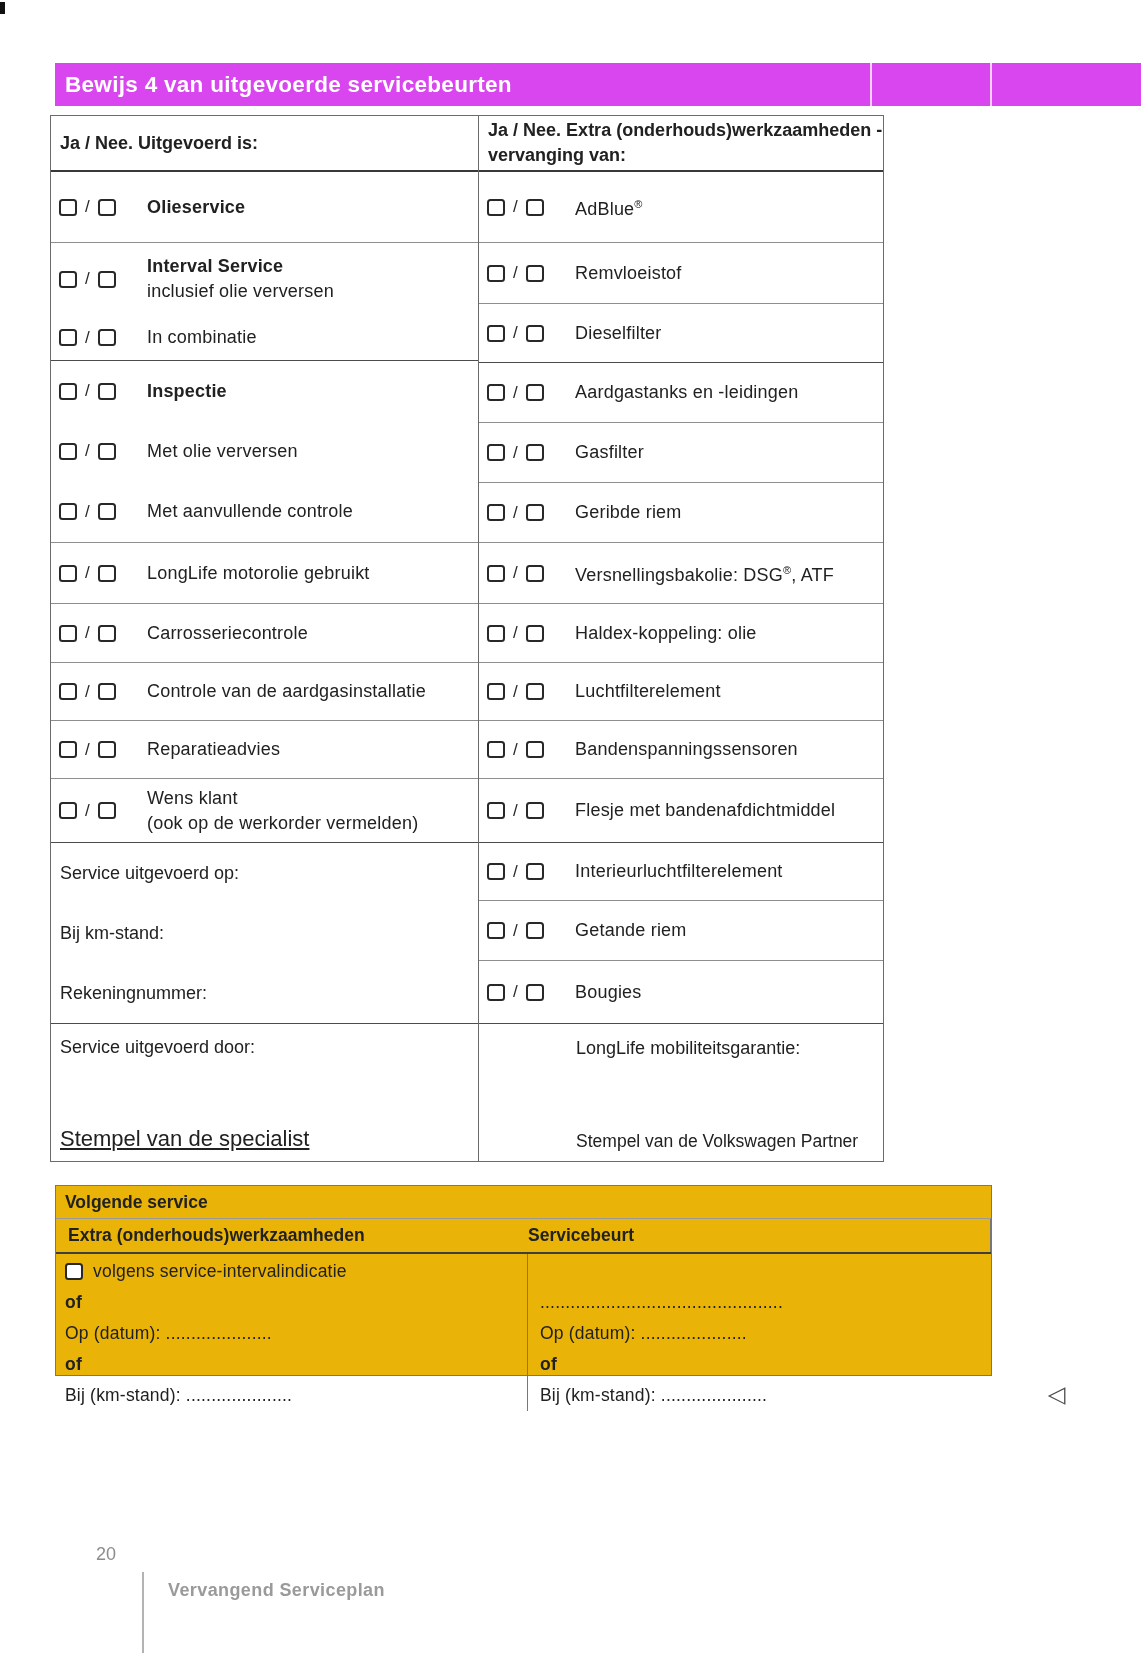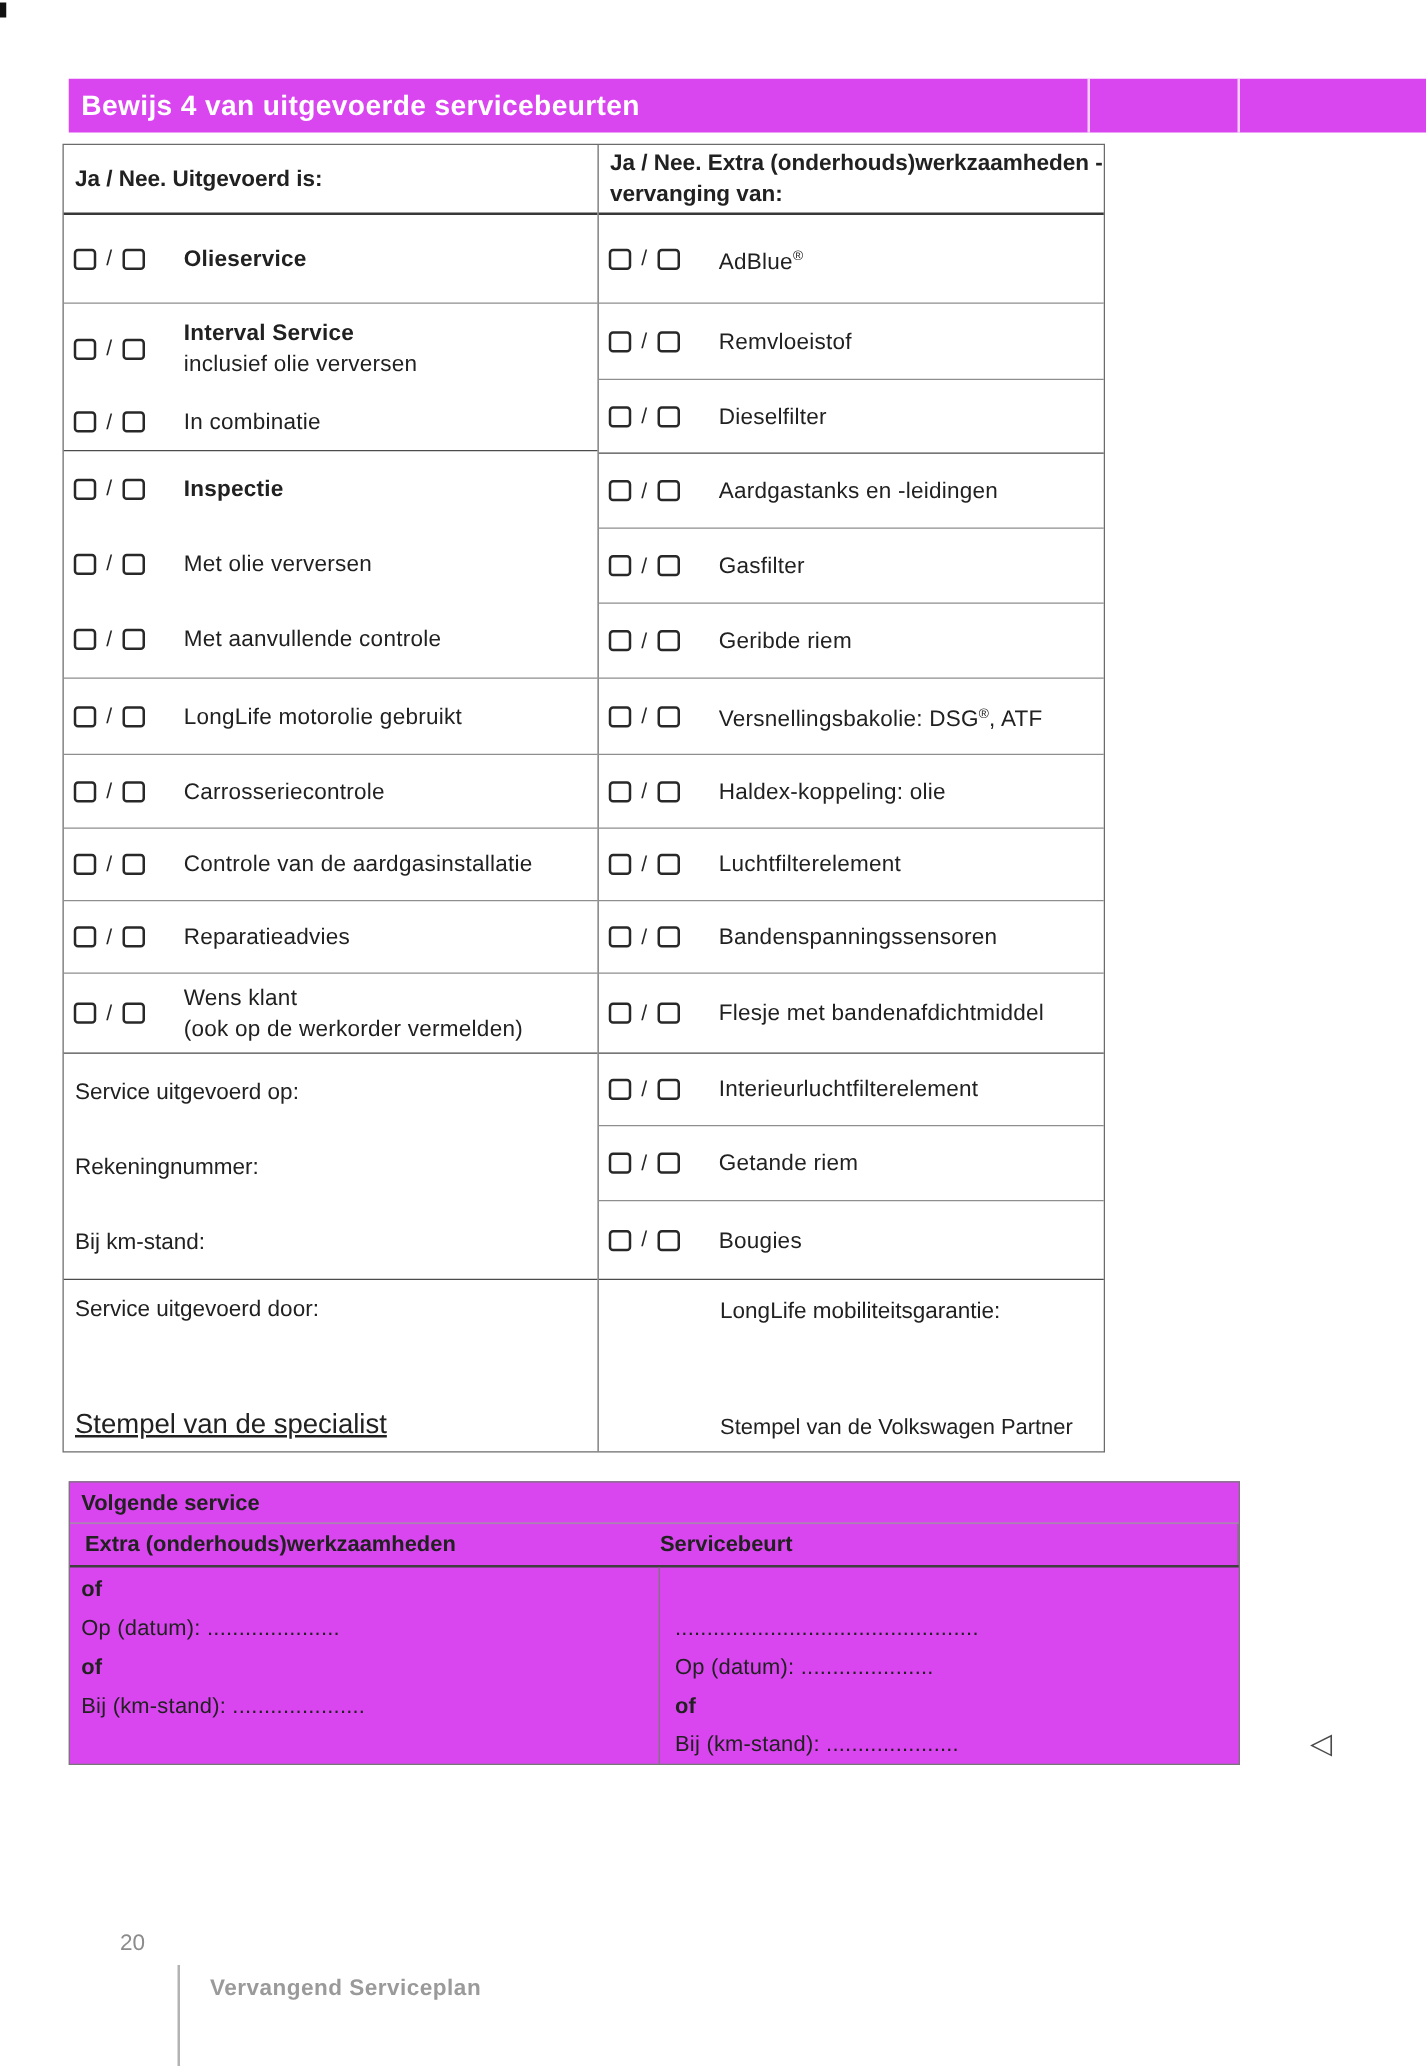--- a/index.html
+++ b/index.html
@@ -32,21 +32,21 @@
   .lab{font-size:18px;letter-spacing:.2px;}
   .ln{line-height:25px;white-space:nowrap;}
   .b{font-weight:bold;}
   sup{font-size:11px;}
   .field{height:60.3px;display:flex;align-items:center;padding-left:9px;font-size:18px;}
   .cell-by{flex:1;position:relative;padding:13px 9px 0;font-size:18px;}
   .cell-stamp{position:absolute;left:9px;bottom:9px;font-size:22px;text-decoration:underline;}
   .cell-war{flex:1;position:relative;padding:14px 0 0 97px;font-size:18px;}
   .war-stamp{position:absolute;left:97px;bottom:9px;font-size:17.5px;white-space:nowrap;}
   
-  .next-table{position:absolute;left:55px;top:1185px;width:937px;height:227px;border:1px solid #777;box-sizing:border-box;display:flex;flex-direction:column;background:#d946ef;}
+  .next-table{position:absolute;left:55px;top:1185px;width:937px;height:191px;border:1px solid #777;box-sizing:border-box;display:flex;flex-direction:column;background:#eab308;}
   .nt-title{height:33px;flex:none;display:flex;align-items:center;padding-left:9px;font-weight:bold;font-size:17.5px;border-bottom:1px solid #9a9a9a;box-sizing:border-box;}
   .nt-heads{height:35px;flex:none;display:flex;border-bottom:2px solid #3f3f3f;box-sizing:border-box;}
   .nth{display:flex;align-items:center;font-weight:bold;font-size:17.5px;box-sizing:border-box;}
   .nth.l{width:472px;border-right:1px solid #777;padding-left:9px;}
   .nth.r{flex:1;padding-left:12px;}
   .nt-body{flex:1;display:flex;}
   .ntc{box-sizing:border-box;padding-top:2px;}
   .ntc.l{width:472px;border-right:1px solid #777;padding-left:9px;}
   .ntc.r{flex:1;padding-left:12px;}
   .nline{height:31px;display:flex;align-items:center;font-size:17.5px;letter-spacing:.2px;white-space:nowrap;}
@@ -199,22 +199,22 @@
             </span>
             <div class="lab">
               <div class="ln">Wens klant</div>
               <div class="ln">(ook op de werkorder vermelden)</div>
             </div>
           </div>
         </div>
       </div>
     <div class="group strong" style="height:181px;">
         <div class="field">Service uitgevoerd op:</div>
+        <div class="field">Bij km-stand:</div>
         <div class="field">Rekeningnummer:</div>
-        <div class="field">Bij km-stand:</div>
       </div>
     <div class="cell-by">
       <div>Service uitgevoerd door:</div>
       <div class="cell-stamp">Stempel van de specialist</div>
     </div>
   </div>
   <div class="col rightc">
     <div class="thead">
       <div class="hl">Ja / Nee. Extra (onderhouds)werkzaamheden -</div>
       <div class="hl">vervanging van:</div>
@@ -370,20 +370,24 @@
 
 <div class="next-table">
   <div class="nt-title">Volgende service</div>
   <div class="nt-heads">
     <div class="nth r">Extra (onderhouds)werkzaamheden</div>
     <div class="nth l">Servicebeurt</div>
   </div>
   <div class="nt-body">
     <div class="ntc l">
         <div class="nline">
+          <span class="cb"></span>
+          <span>volgens service-intervalindicatie</span>
+        </div>
+        <div class="nline">
           <span class="b">of</span>
         </div>
         <div class="nline">
           <span>Op (datum): .....................</span>
         </div>
         <div class="nline">
           <span class="b">of</span>
         </div>
         <div class="nline">
           <span>Bij (km-stand): .....................</span>

